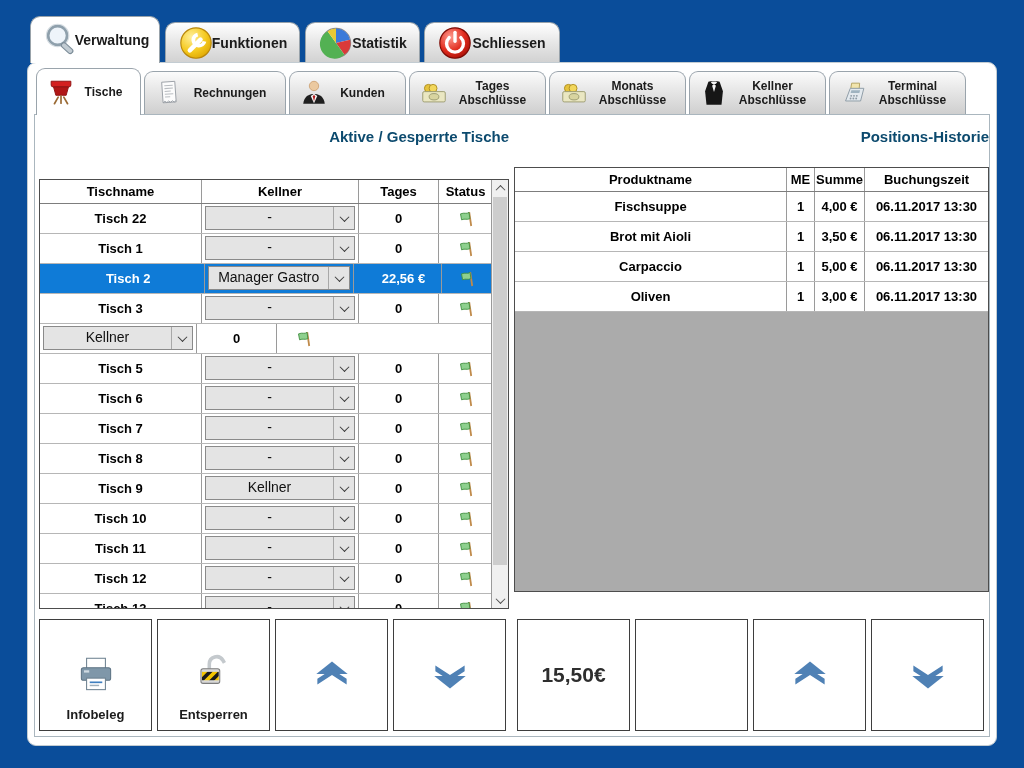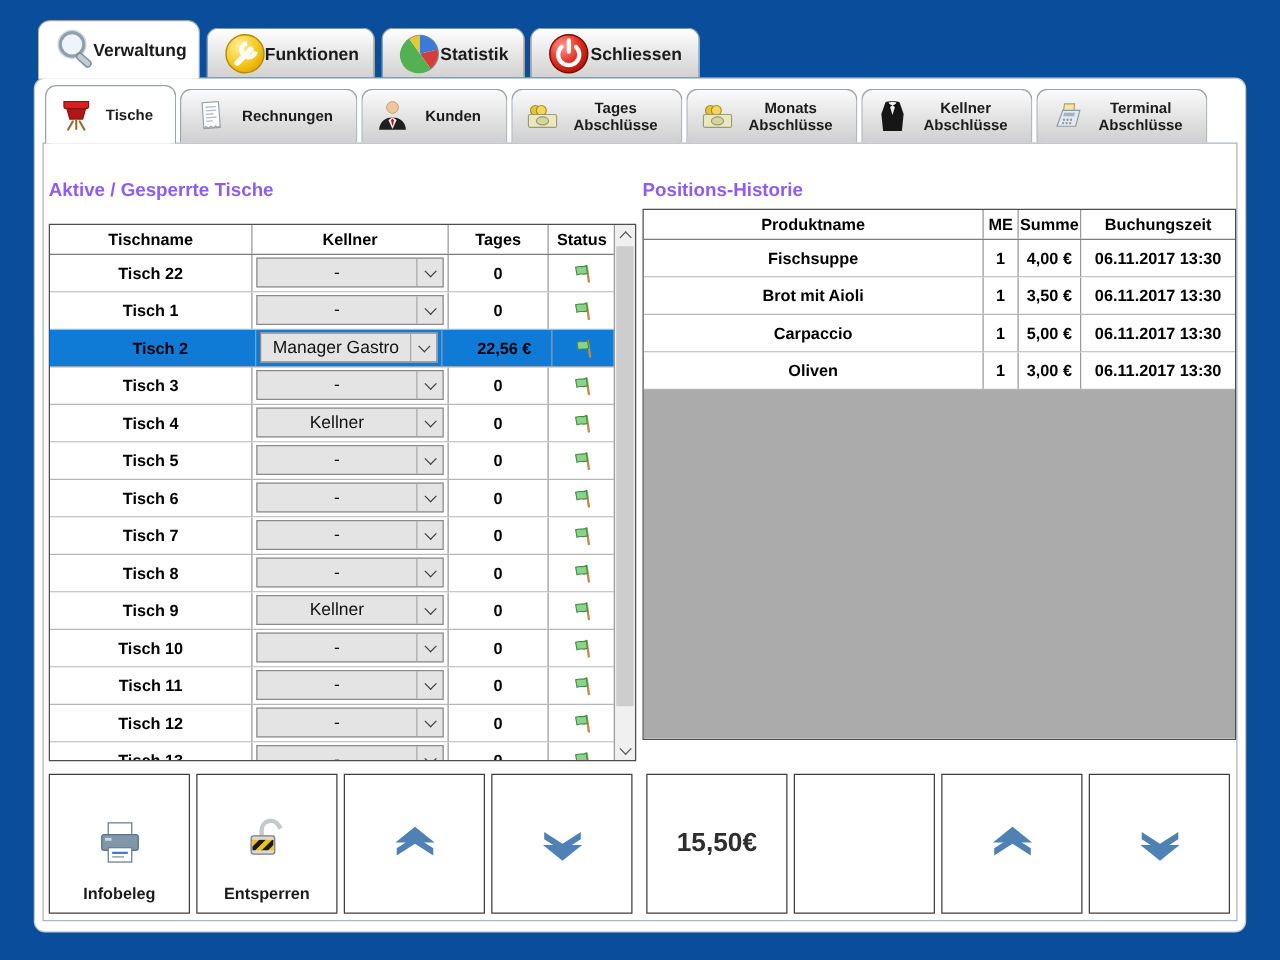--- a/index.html
+++ b/index.html
@@ -35,41 +35,41 @@
     box-sizing:border-box;z-index:4;cursor:pointer;
   }
   .tab2.active{background:#ffffff;z-index:5;}
   .tab2 .t2icon{position:absolute;left:9px;top:50%;transform:translateY(-50%);width:30px;height:30px;}
   .tab2 .t2lbl{flex:1;text-align:center;padding-left:30px;font-weight:bold;font-size:12px;line-height:14px;color:#1b1b1b;}
   
   .pane{
     position:absolute;left:6px;top:51px;width:956px;height:623px;
     background:#ffffff;border:1px solid #aab6be;box-sizing:border-box;z-index:3;
   }
-  .sec-title{position:absolute;top:28px;height:20px;font-weight:bold;font-size:15px;color:#8b5cf6;text-align:left;line-height:20px;}
+  .sec-title{position:absolute;top:12px;height:20px;font-weight:bold;font-size:15px;color:#0c4a6e;text-align:right;line-height:20px;}
   .sec-title.lt{left:4px;width:470px;}
   .sec-title.rt{left:479px;width:475px;}
   
   .gtable{position:absolute;border:1px solid #4d4d4d;box-sizing:border-box;background:#fff;overflow:hidden;}
   .ltable{left:4px;top:64px;width:470px;height:430px;}
   .rtable{left:479px;top:52px;width:475px;height:425px;display:flex;flex-direction:column;}
   .thead{display:flex;height:24px;border-bottom:1px solid #7d7d7d;box-sizing:border-box;}
   .th{font-weight:bold;font-size:13px;color:#000;text-align:center;line-height:23px;border-right:1px solid #9a9a9a;box-sizing:border-box;overflow:hidden;}
   .th:last-child{border-right:none;text-align:center;}
   .tr{display:flex;height:30px;border-bottom:1px solid #b6b6b6;box-sizing:border-box;background:#fff;}
   .td{font-weight:bold;font-size:13px;color:#000;text-align:center;line-height:29px;border-right:1px solid #9a9a9a;box-sizing:border-box;position:relative;overflow:hidden;}
   .td:last-child{border-right:none;}
   
   .ltable .c-name{width:162px;}
   .ltable .c-kell{width:157px;}
   .ltable .c-sum{width:80px;}
   .ltable .c-stat{width:53px;border-right:none;}
   .ltable .lbody{width:452px;}
   .tr.sel{background:#0f7bd7;}
-  .tr.sel .c-name,.tr.sel .c-sum{color:#000000;margin-left:12px;}
+  .tr.sel .c-name,.tr.sel .c-sum{color:#ffffff;margin-left:12px;}
   
   .combo{position:absolute;left:3px;right:3px;top:2px;bottom:3px;display:flex;align-items:stretch;
     background:#e4e4e4;border:1px solid #8a8a8a;box-sizing:border-box;cursor:pointer;}
   .combo-val{flex:1;text-align:center;font-weight:normal;font-size:14px;color:#111;line-height:21px;overflow:hidden;}
   .combo-arrow{width:20px;border-left:1px solid #a8a8a8;display:flex;align-items:center;justify-content:center;}
   .combo-arrow i{width:6px;height:6px;border-right:1.6px solid #3c3c3c;border-bottom:1.6px solid #3c3c3c;transform:rotate(45deg) translate(-1px,-1px);}
   .flagwrap{display:inline-block;width:20px;height:20px;margin-top:5px;}
   
   .vscroll{position:absolute;top:0;right:0;bottom:0;width:17px;background:#f0f0f0;border-left:1px solid #9a9a9a;box-sizing:border-box;}
   .sb-btn{position:absolute;left:0;right:0;height:16px;display:flex;align-items:center;justify-content:center;background:#f0f0f0;cursor:pointer;}
@@ -345,21 +345,20 @@
                 <span class="flagwrap">
                   <svg viewBox="0 0 20 20">
                     <line x1="13.2" y1="3.2" x2="15.2" y2="17" stroke="#c08a4a" stroke-width="1.8"></line>
                     <path d="M13 3.4 C10.5 5.4 8.5 3.2 4.5 4.9 L5.6 10.8 C9 9.2 10.8 11.3 13.9 9.6 Z" fill="#8ed08e" stroke="#3f8f3f" stroke-width="0.9"></path>
                   </svg>
                 </span>
               </div>
             </div>
 
             <div class="tr">
-              <div class="td c-name">Tisch 4</div>
               <div class="td c-kell">
                 <span class="combo">
                   <span class="combo-val">Kellner</span>
                   <span class="combo-arrow">
                     <i></i>
                   </span>
                 </span>
               </div>
               <div class="td c-sum">0</div>
               <div class="td c-stat">

